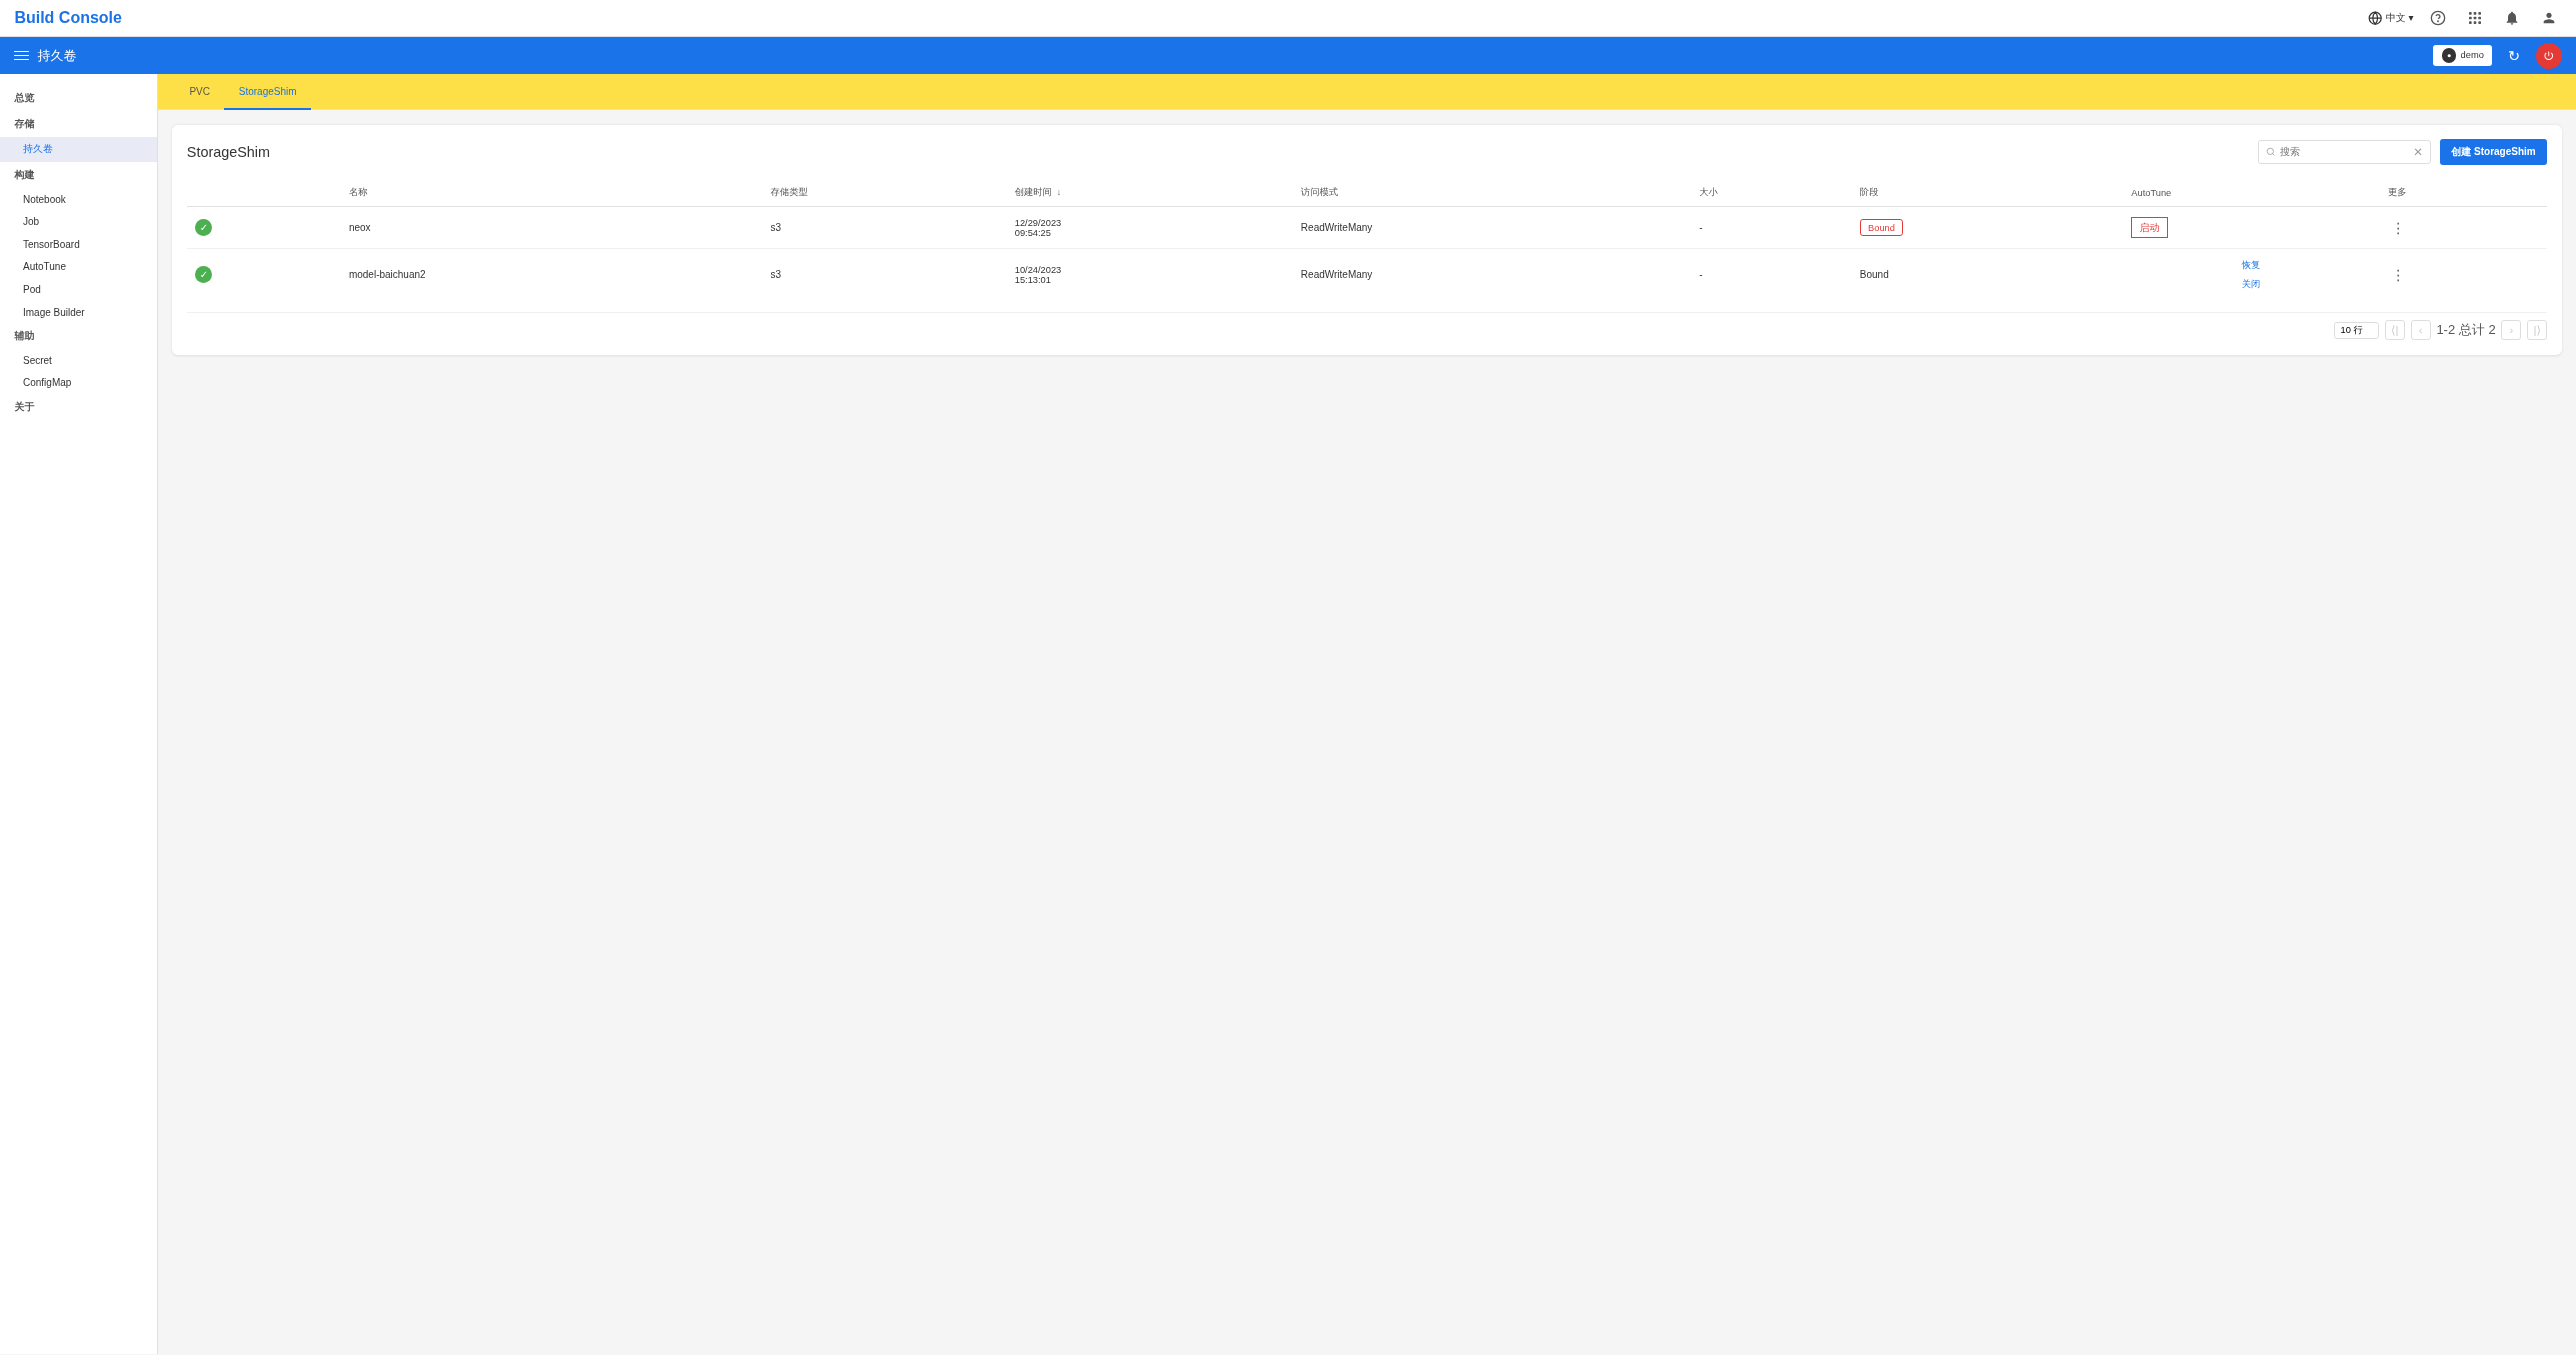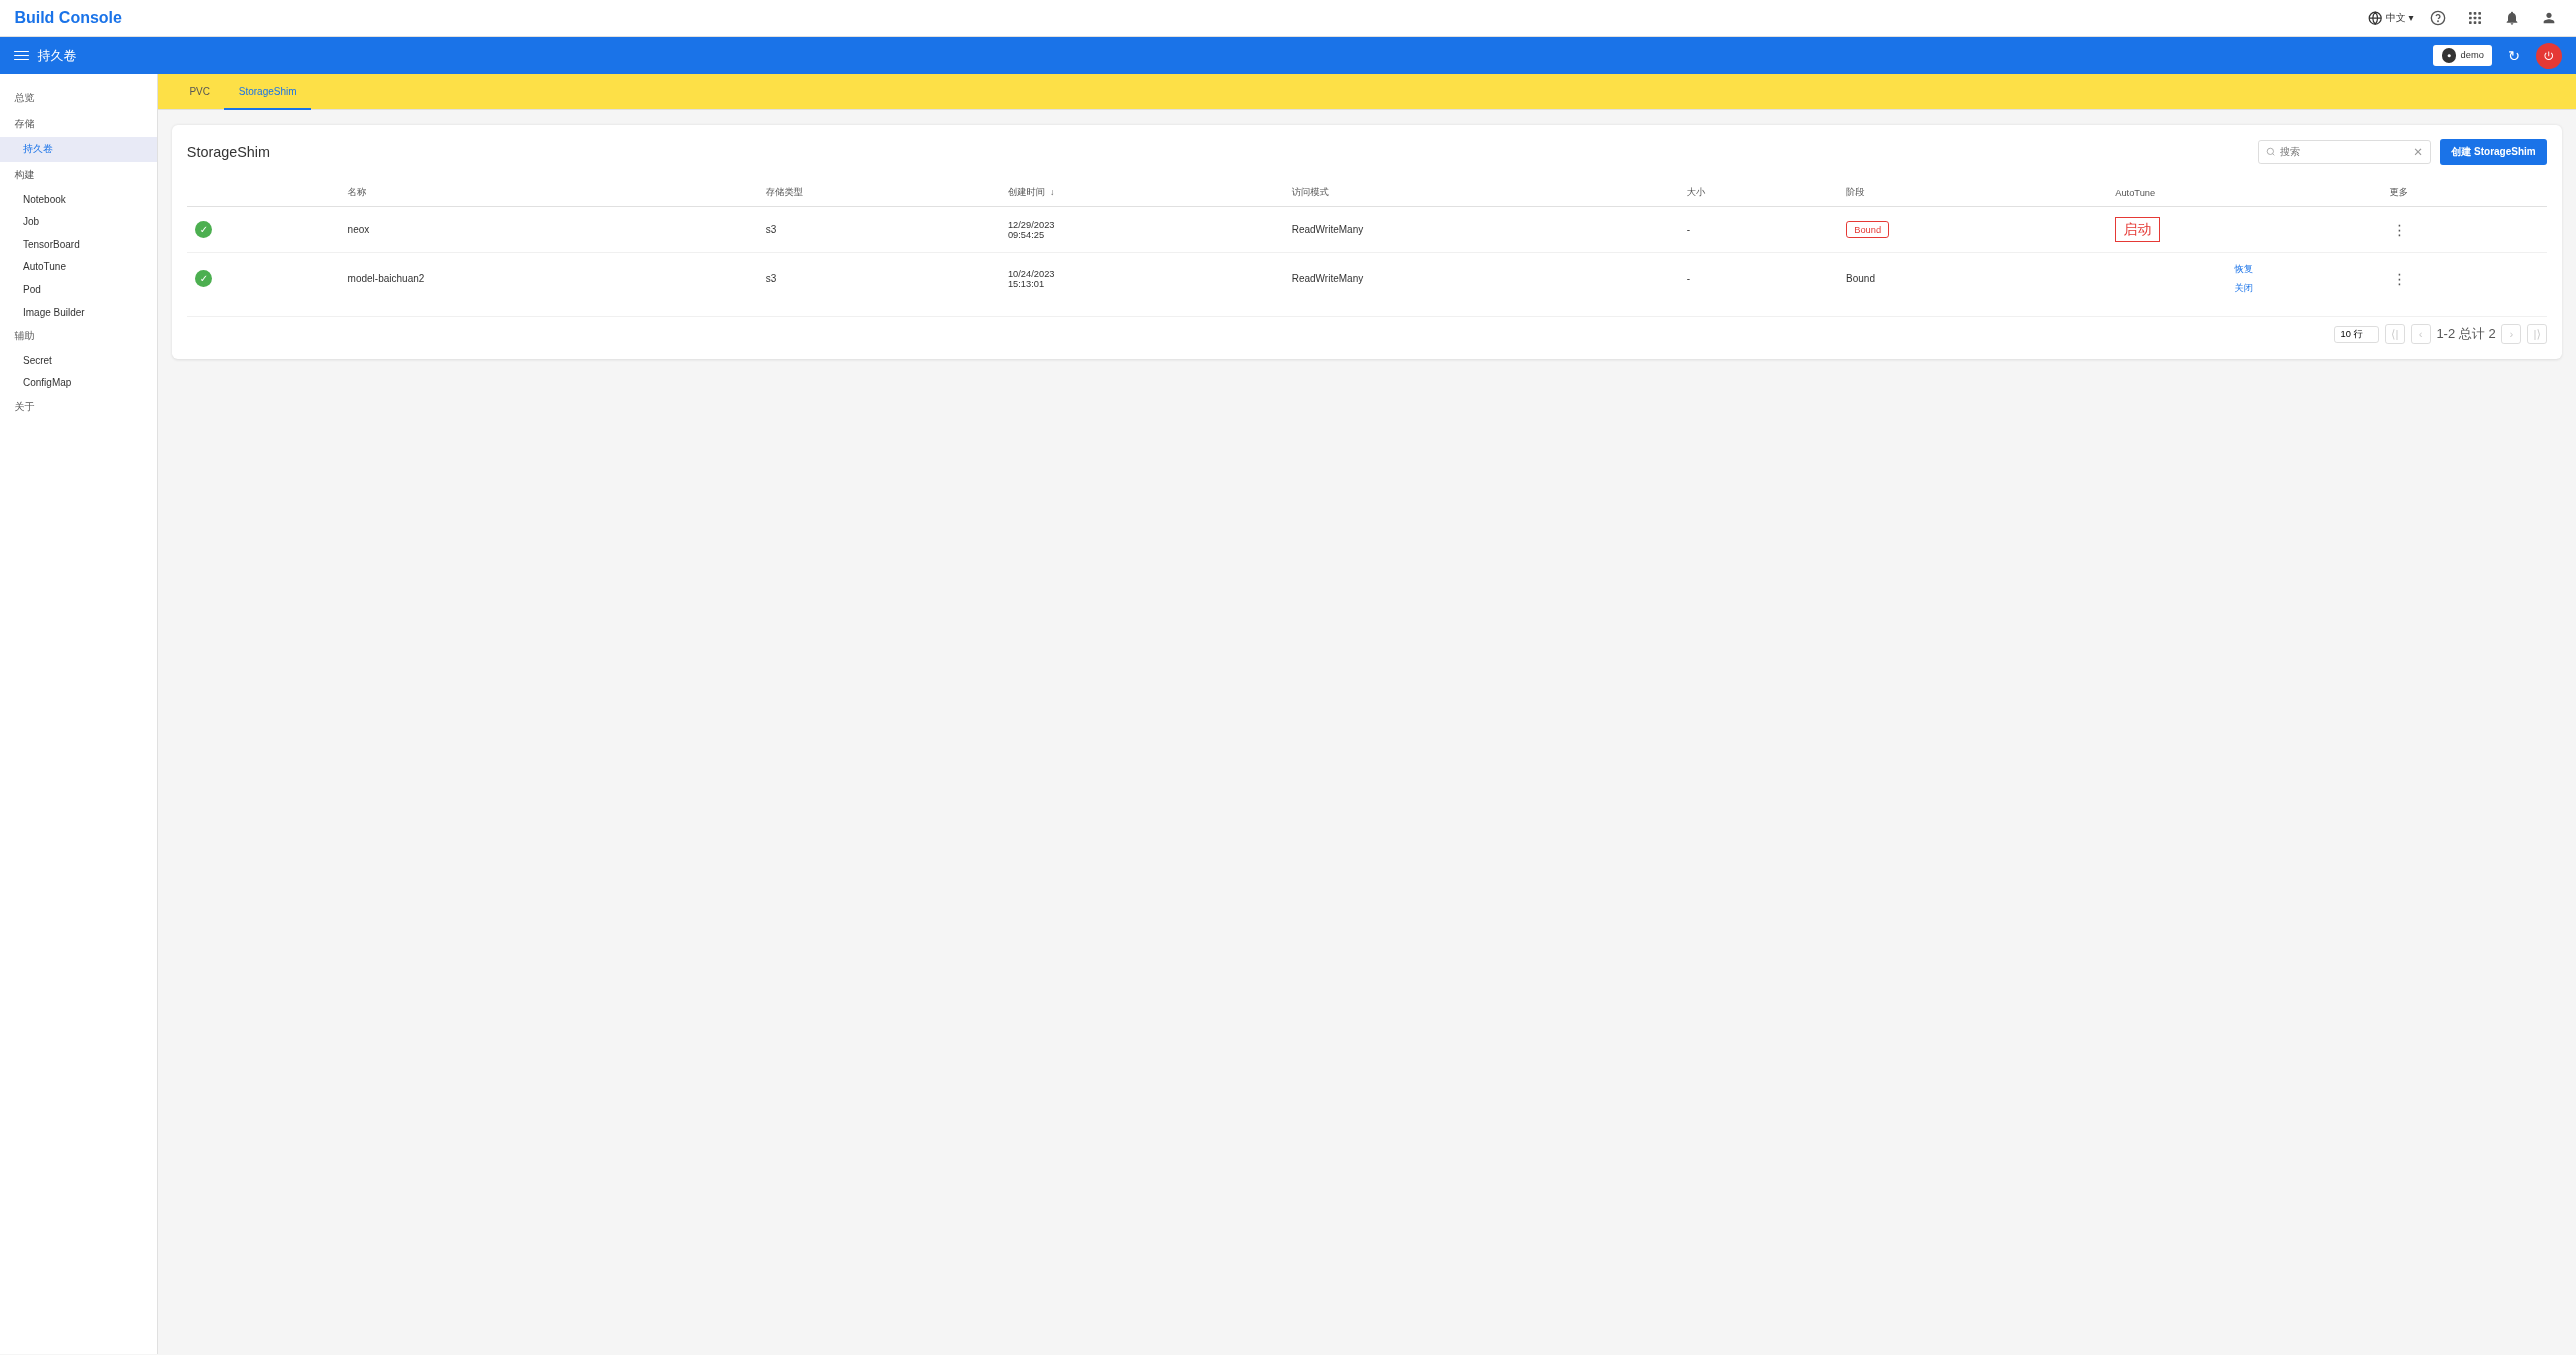--- a/index.html
+++ b/index.html
@@ -54,21 +54,21 @@
 
     
     .layout { display: flex; height: calc(100vh - 75px); }
 
     
     .sidebar {
       width: 158px; background: #fff; border-right: 0.7px solid #e0e0e0;
       padding: 11.5px 0; flex-shrink: 0; overflow-y: auto;
     }
     .sidebar-section-label {
-      padding: 5.8px 14.4px; font-size: 10px; color: #555; font-weight: 400;
+      padding: 5.8px 14.4px; font-size: 10px; color: #555; font-weight: 700;
     }
     .sidebar-item {
       padding: 5.8px 14.4px 5.8px 23px; font-size: 10px; color: #333;
       cursor: pointer; border-radius: 0;
     }
     .sidebar-item.active {
       background: #e8eaf6; color: #1a73e8; font-weight: 500;
     }
 
     
@@ -128,21 +128,21 @@
     }
 
     .bound-badge {
       border: 0.7px solid #e53935; color: #e53935; border-radius: 2.9px;
       padding: 2.2px 7.2px; font-size: 9.3px; display: inline-block;
     }
     .bound-plain { font-size: 10px; color: #333; }
 
     .launch-btn {
       border: 0.7px solid #e53935; color: #e53935; border-radius: 0;
-      padding: 2.2px 7.2px; font-size: 14px; cursor: pointer; background: #fff;
+      padding: 2.2px 7.2px; font-size: 10px; cursor: pointer; background: #fff;
       display: inline-block;
     }
 
     .link-btn { color: #1a73e8; font-size: 9.3px; cursor: pointer; }
 
     .more-btn {
       color: #555; font-size: 14.4px; cursor: pointer; padding: 0 2.9px;
     }
 
     

